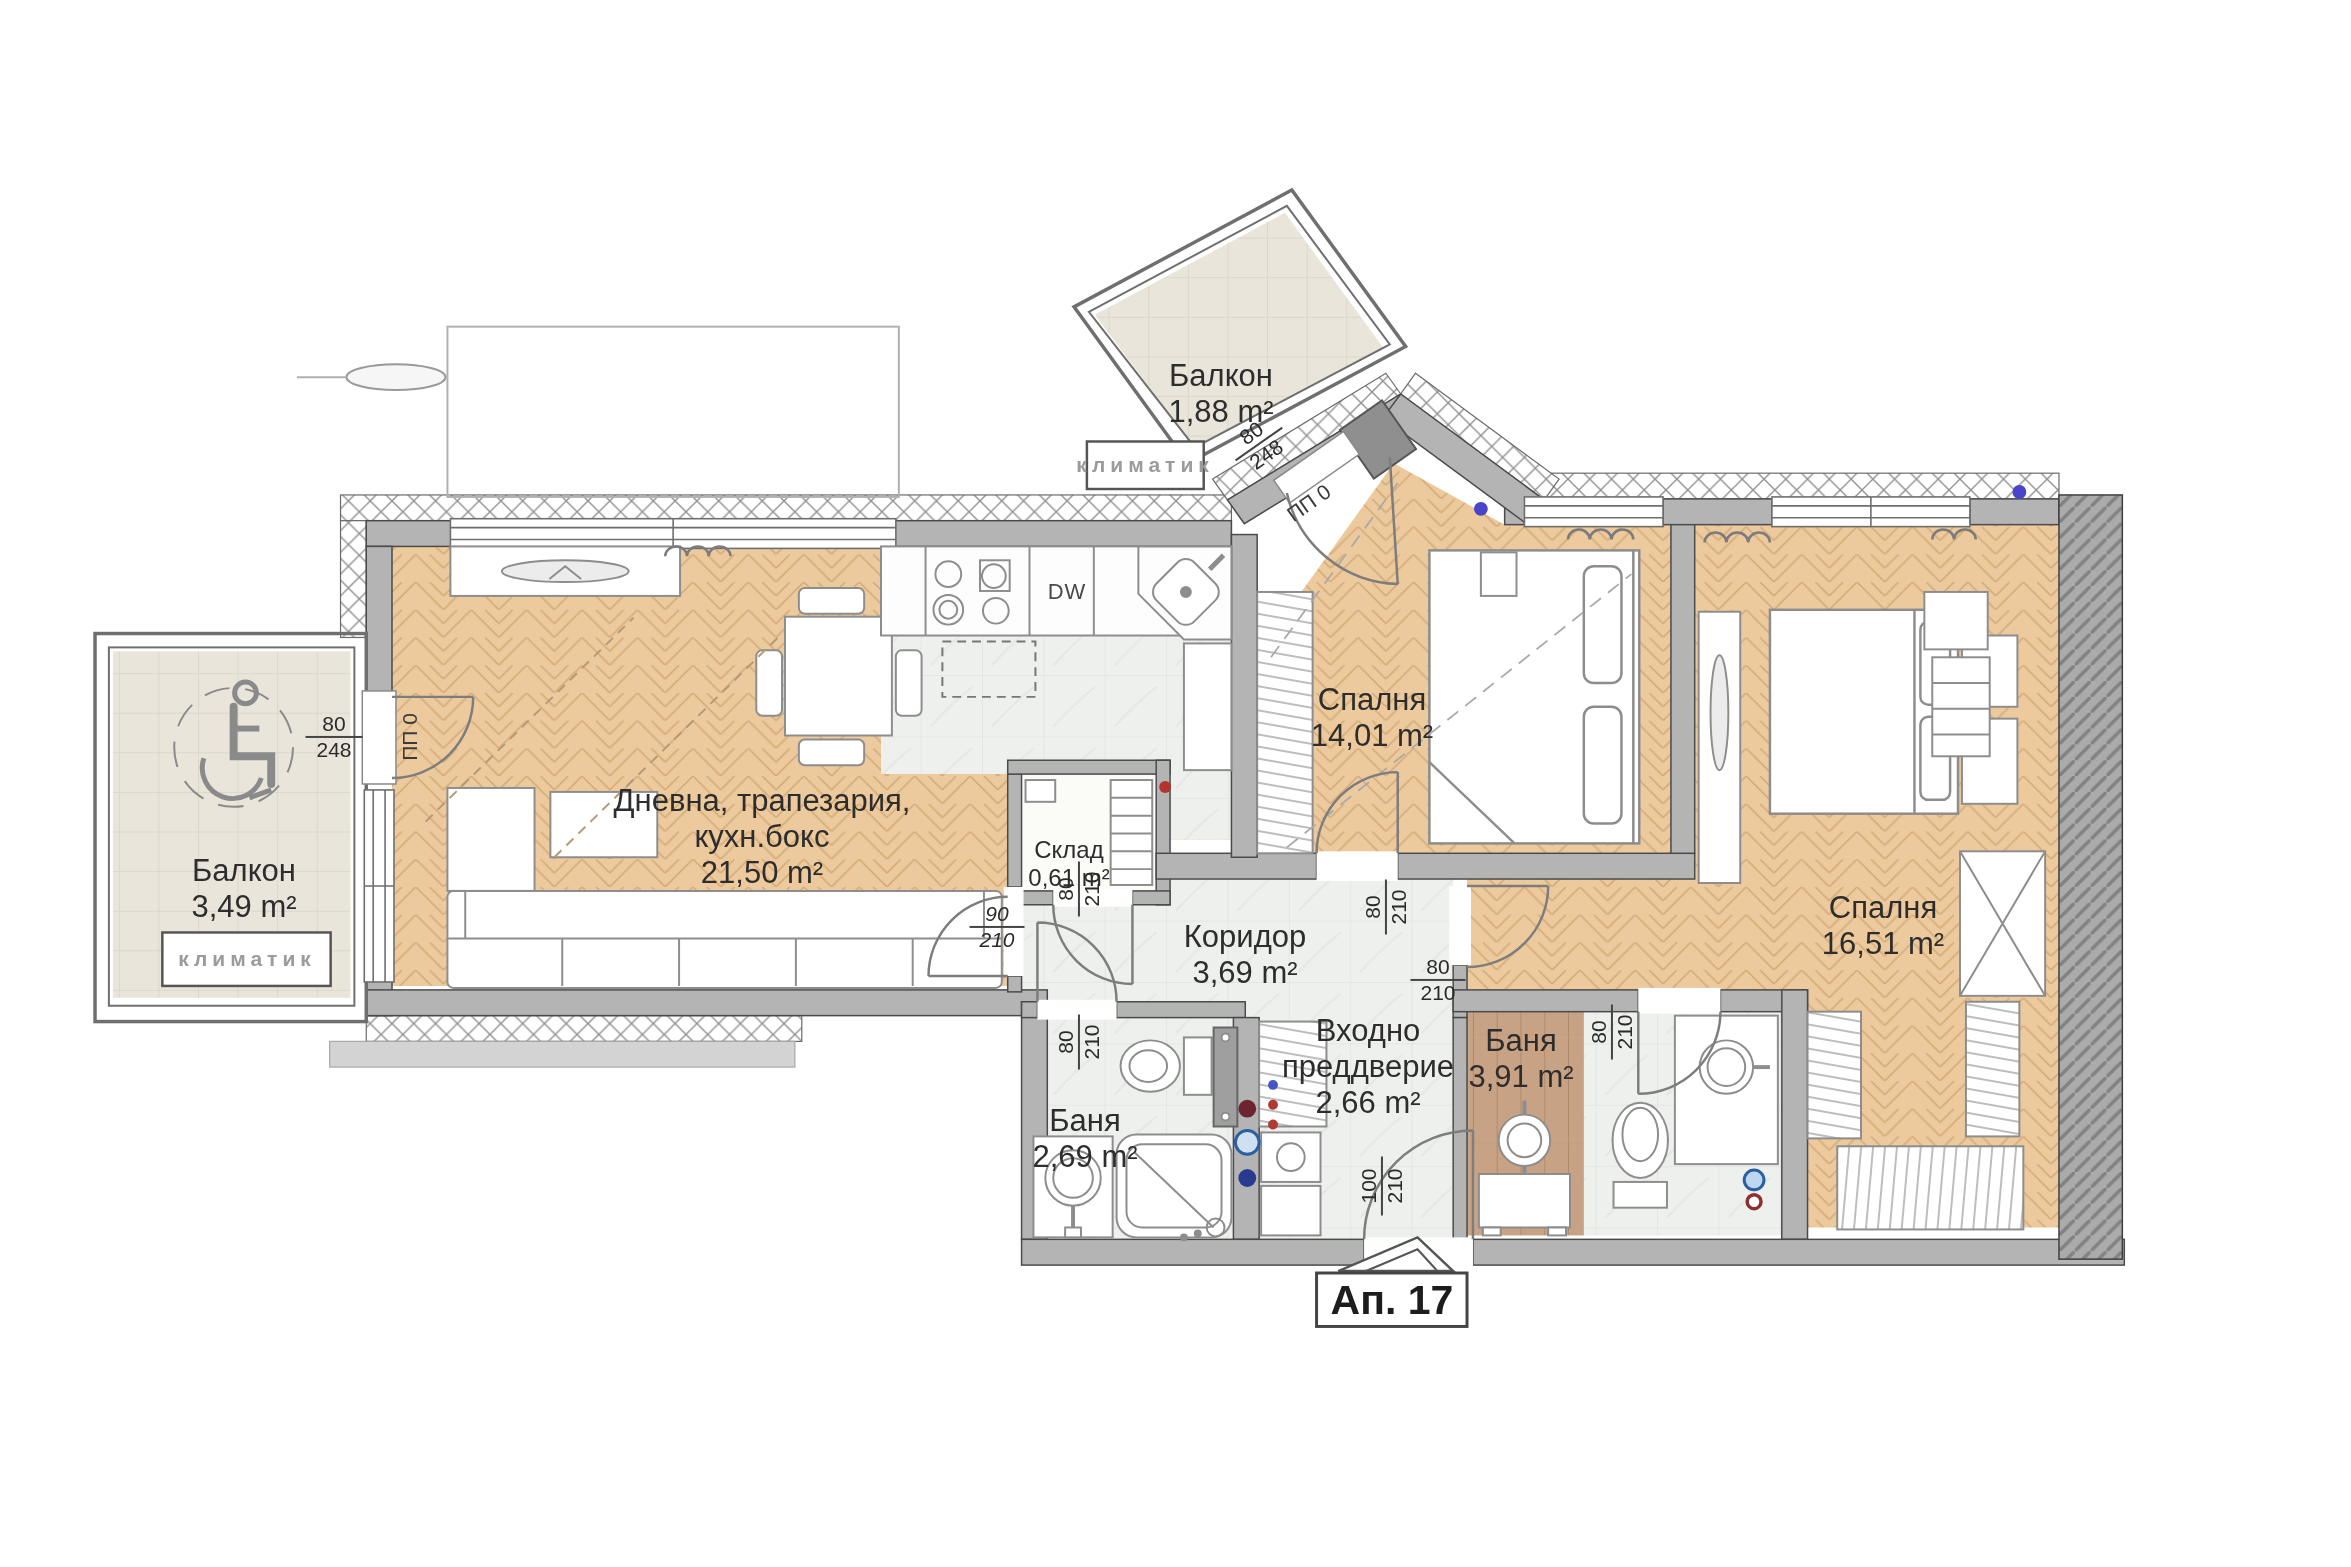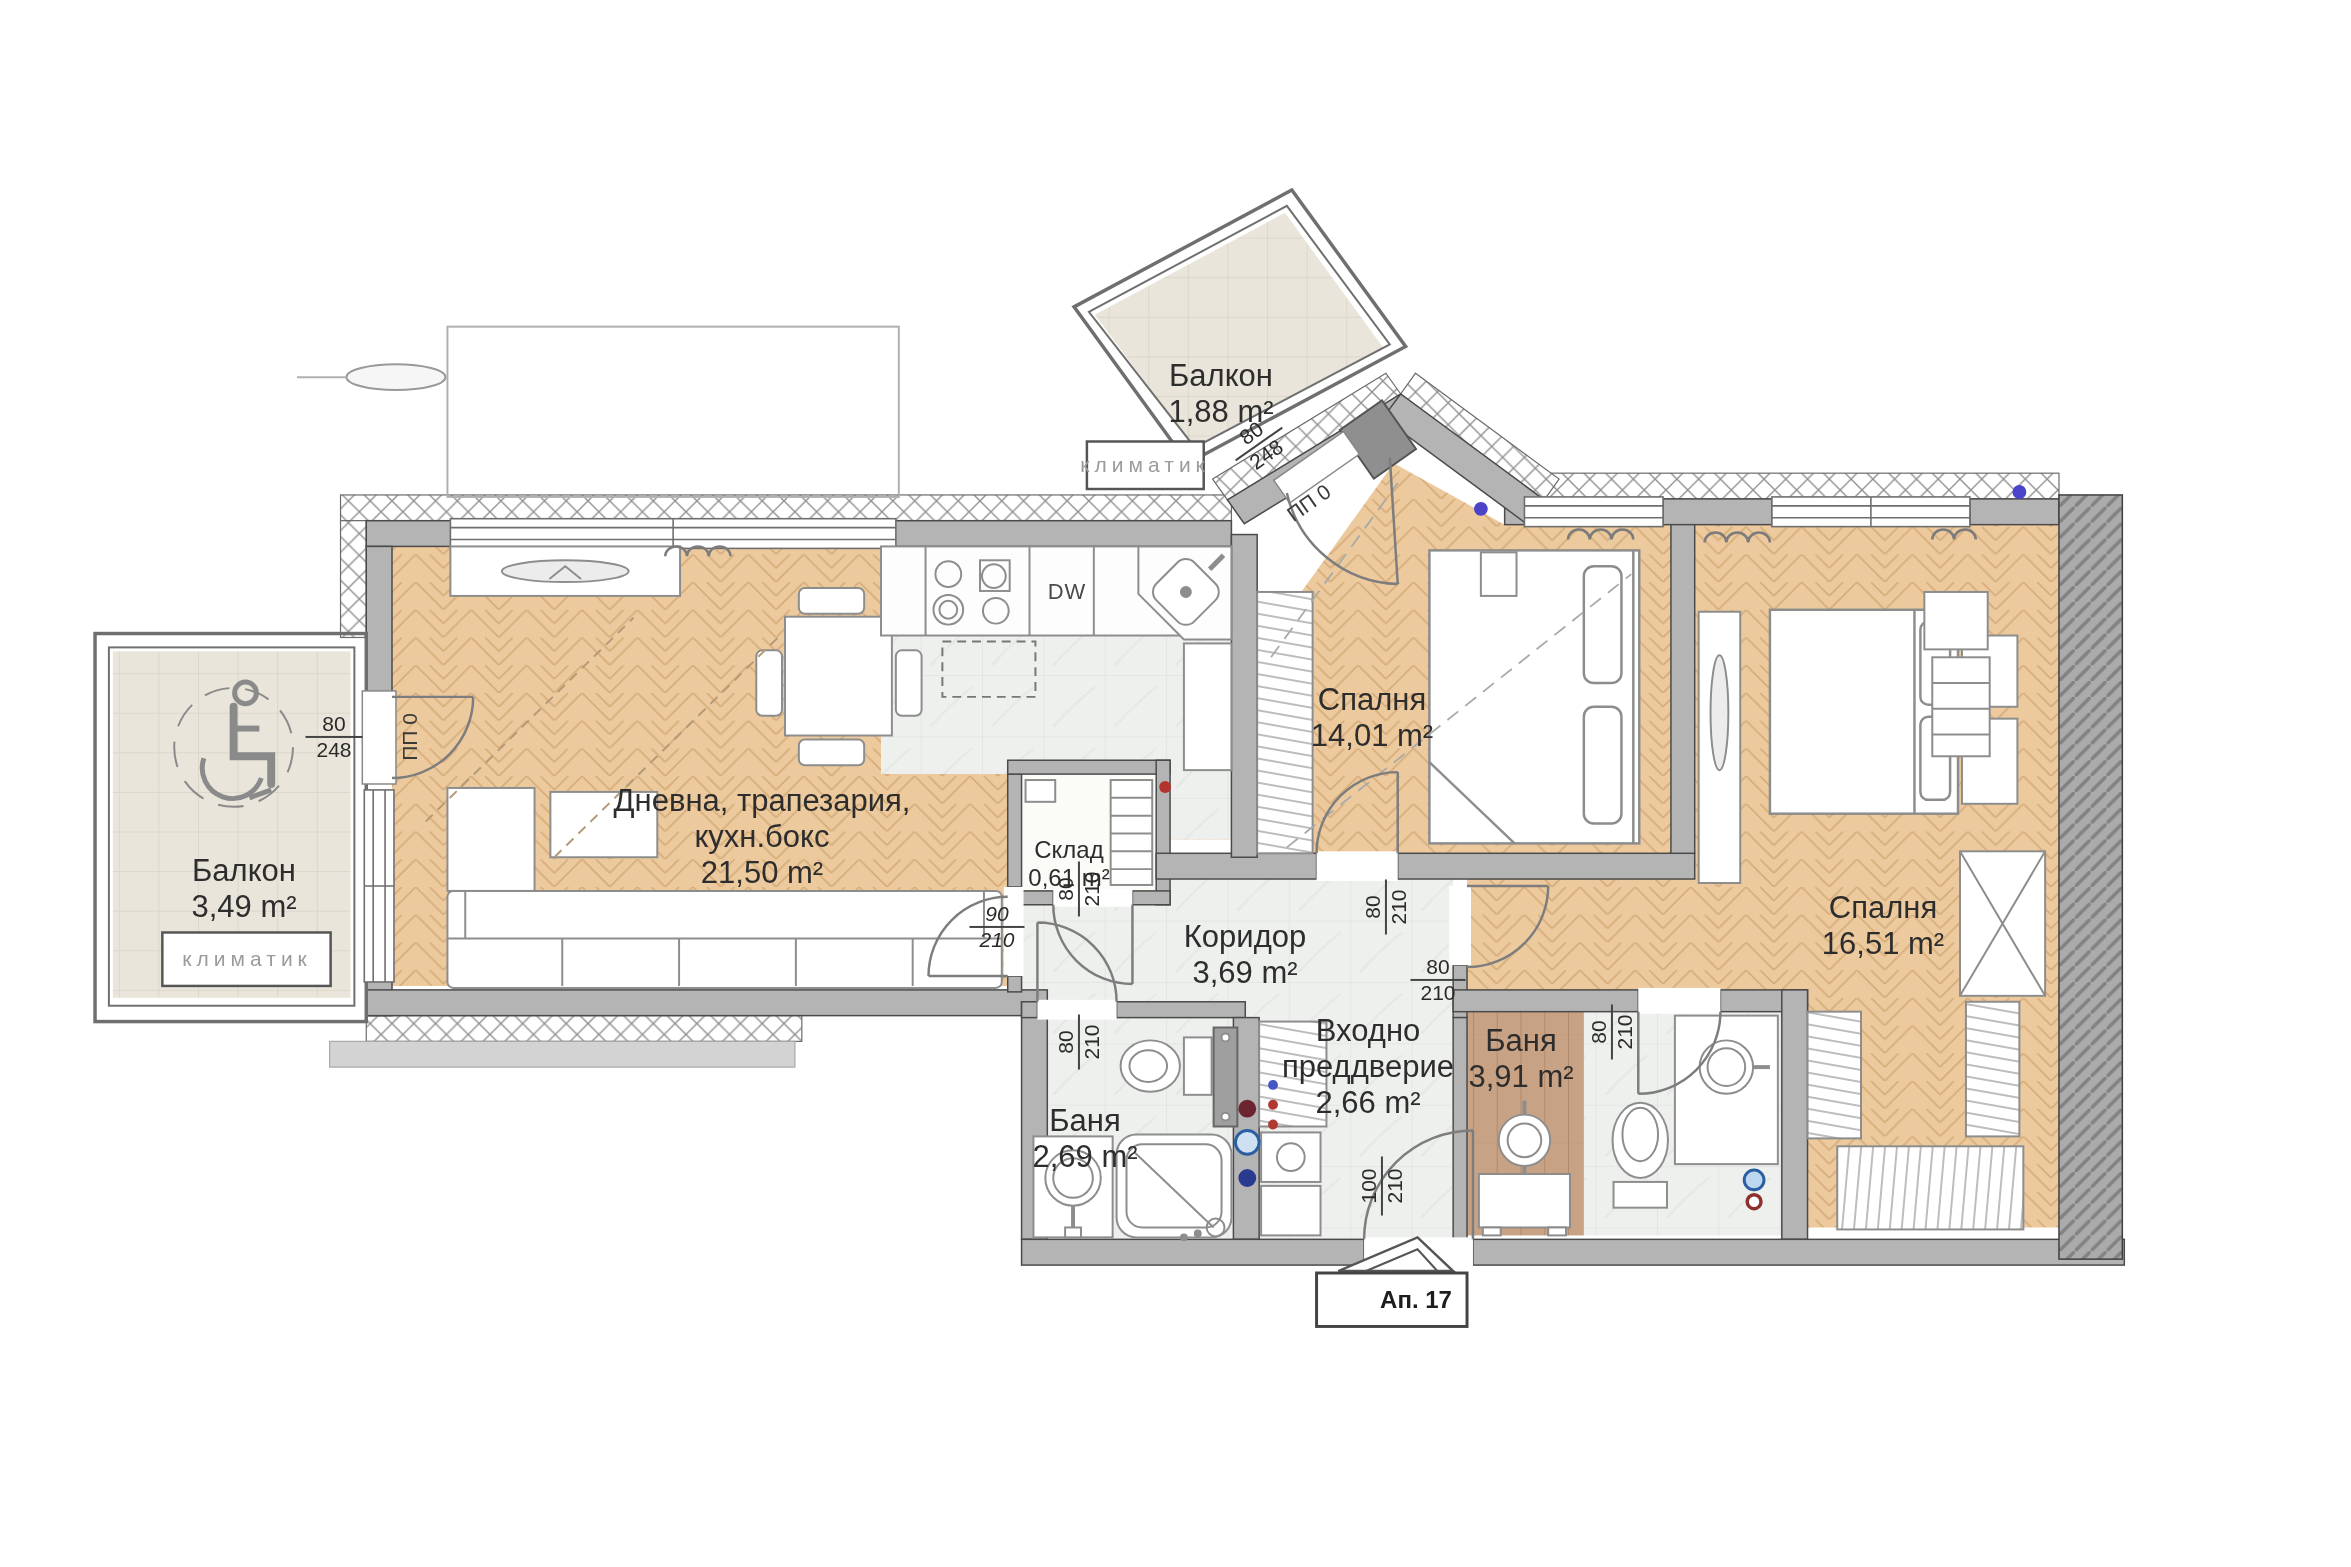--- a/index.html
+++ b/index.html
@@ -3,22 +3,22 @@
 <meta charset="utf-8">
 <style>
   html,body{margin:0;padding:0;background:#fff;}
   .stage{position:relative;width:2351px;height:1567px;background:#fff;overflow:hidden;
          font-family:"Liberation Sans",sans-serif;}
   .stage svg{position:absolute;left:0;top:0;}
   .lbl{position:absolute;transform:translate(-50%,-50%);text-align:center;
        font-size:31px;line-height:1.16;color:#2d2d2d;white-space:nowrap;}
   .lbl.small{font-size:24px;}
   .klim{position:absolute;transform:translate(-50%,-50%);font-size:21px;letter-spacing:5px;
-        color:#9b9b9b;white-space:nowrap;}
-  .ap{position:absolute;transform:translate(-50%,-50%);font-size:24px;font-weight:bold;color:#1d1d1d;margin-left:24px;}
+        color:#9b9b9b;white-space:nowrap;font-weight:bold;}
+  .ap{position:absolute;transform:translate(-50%,-50%);font-size:41px;font-weight:bold;color:#1d1d1d;}
   .dim{position:absolute;display:flex;flex-direction:column;align-items:center;
        font-size:21px;color:#2a2a2a;line-height:1.05;transform:translate(-50%,-50%);}
   .dim .bar{width:100%;border-top:2px solid #444;margin:1px 0;}
   .dim.rot{transform:translate(-50%,-50%) rotate(-90deg);}
   .dim.tilt{transform:translate(-50%,-50%) rotate(-35deg);}
   .code{position:absolute;font-size:21px;color:#3a3a3a;transform:translate(-50%,-50%) rotate(-90deg);white-space:nowrap;}
   .code.tilt{transform:translate(-50%,-50%) rotate(-35deg);}
   .dw{position:absolute;transform:translate(-50%,-50%);font-size:22px;color:#4a4a4a;letter-spacing:1px;}
 </style>
 </head>

